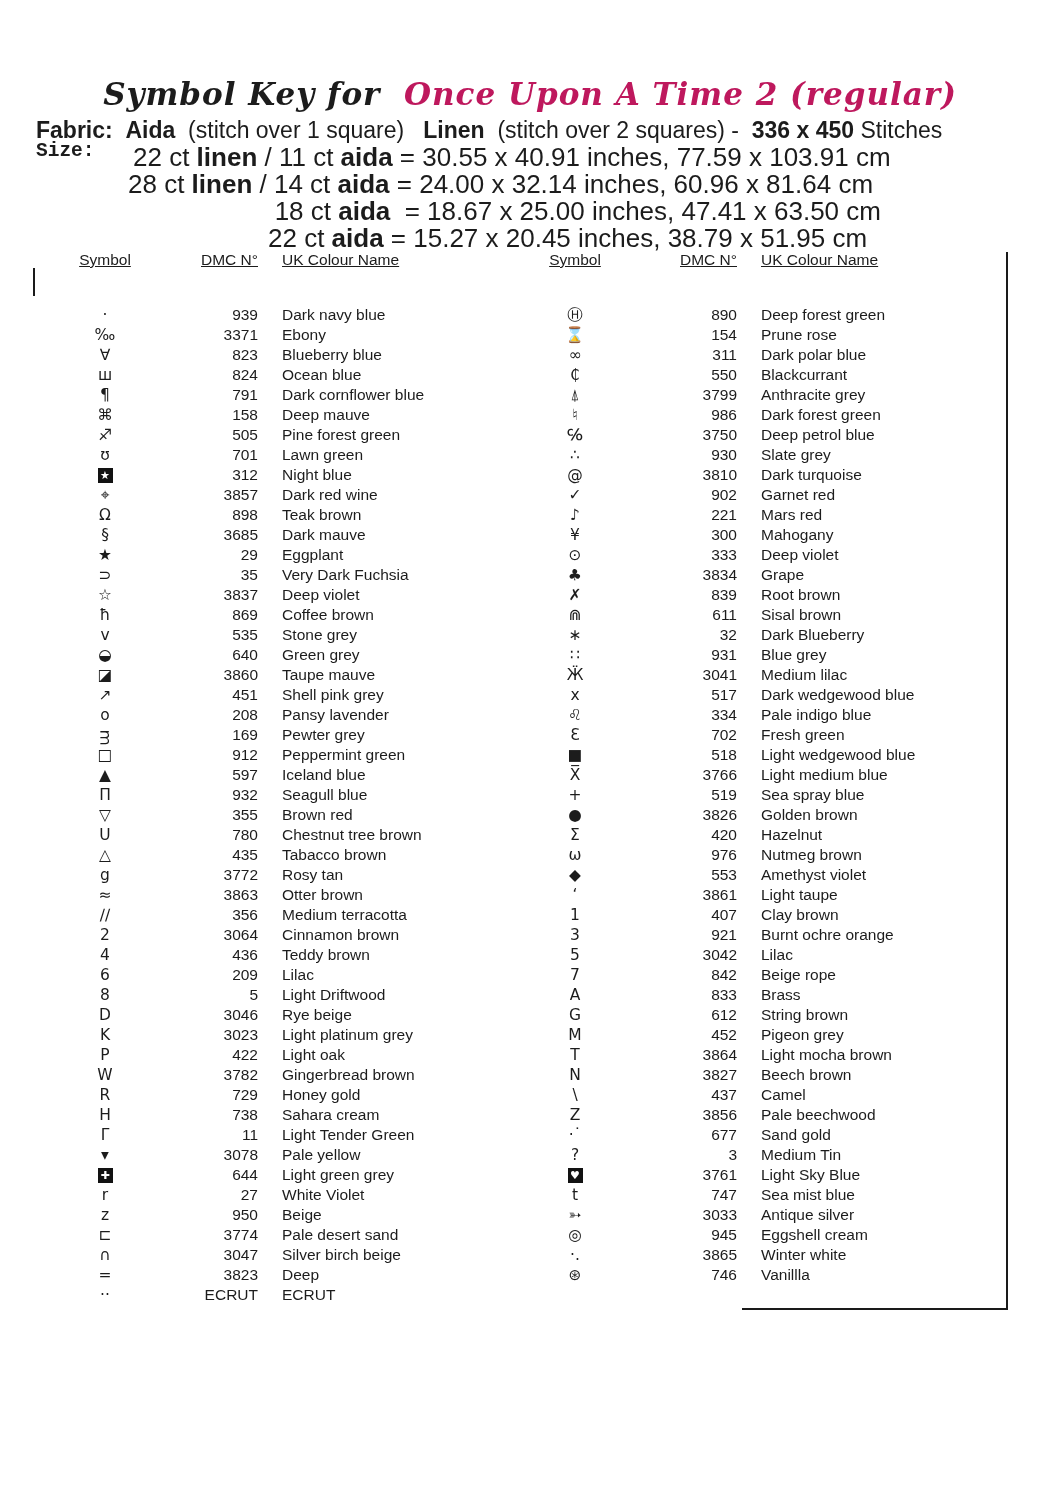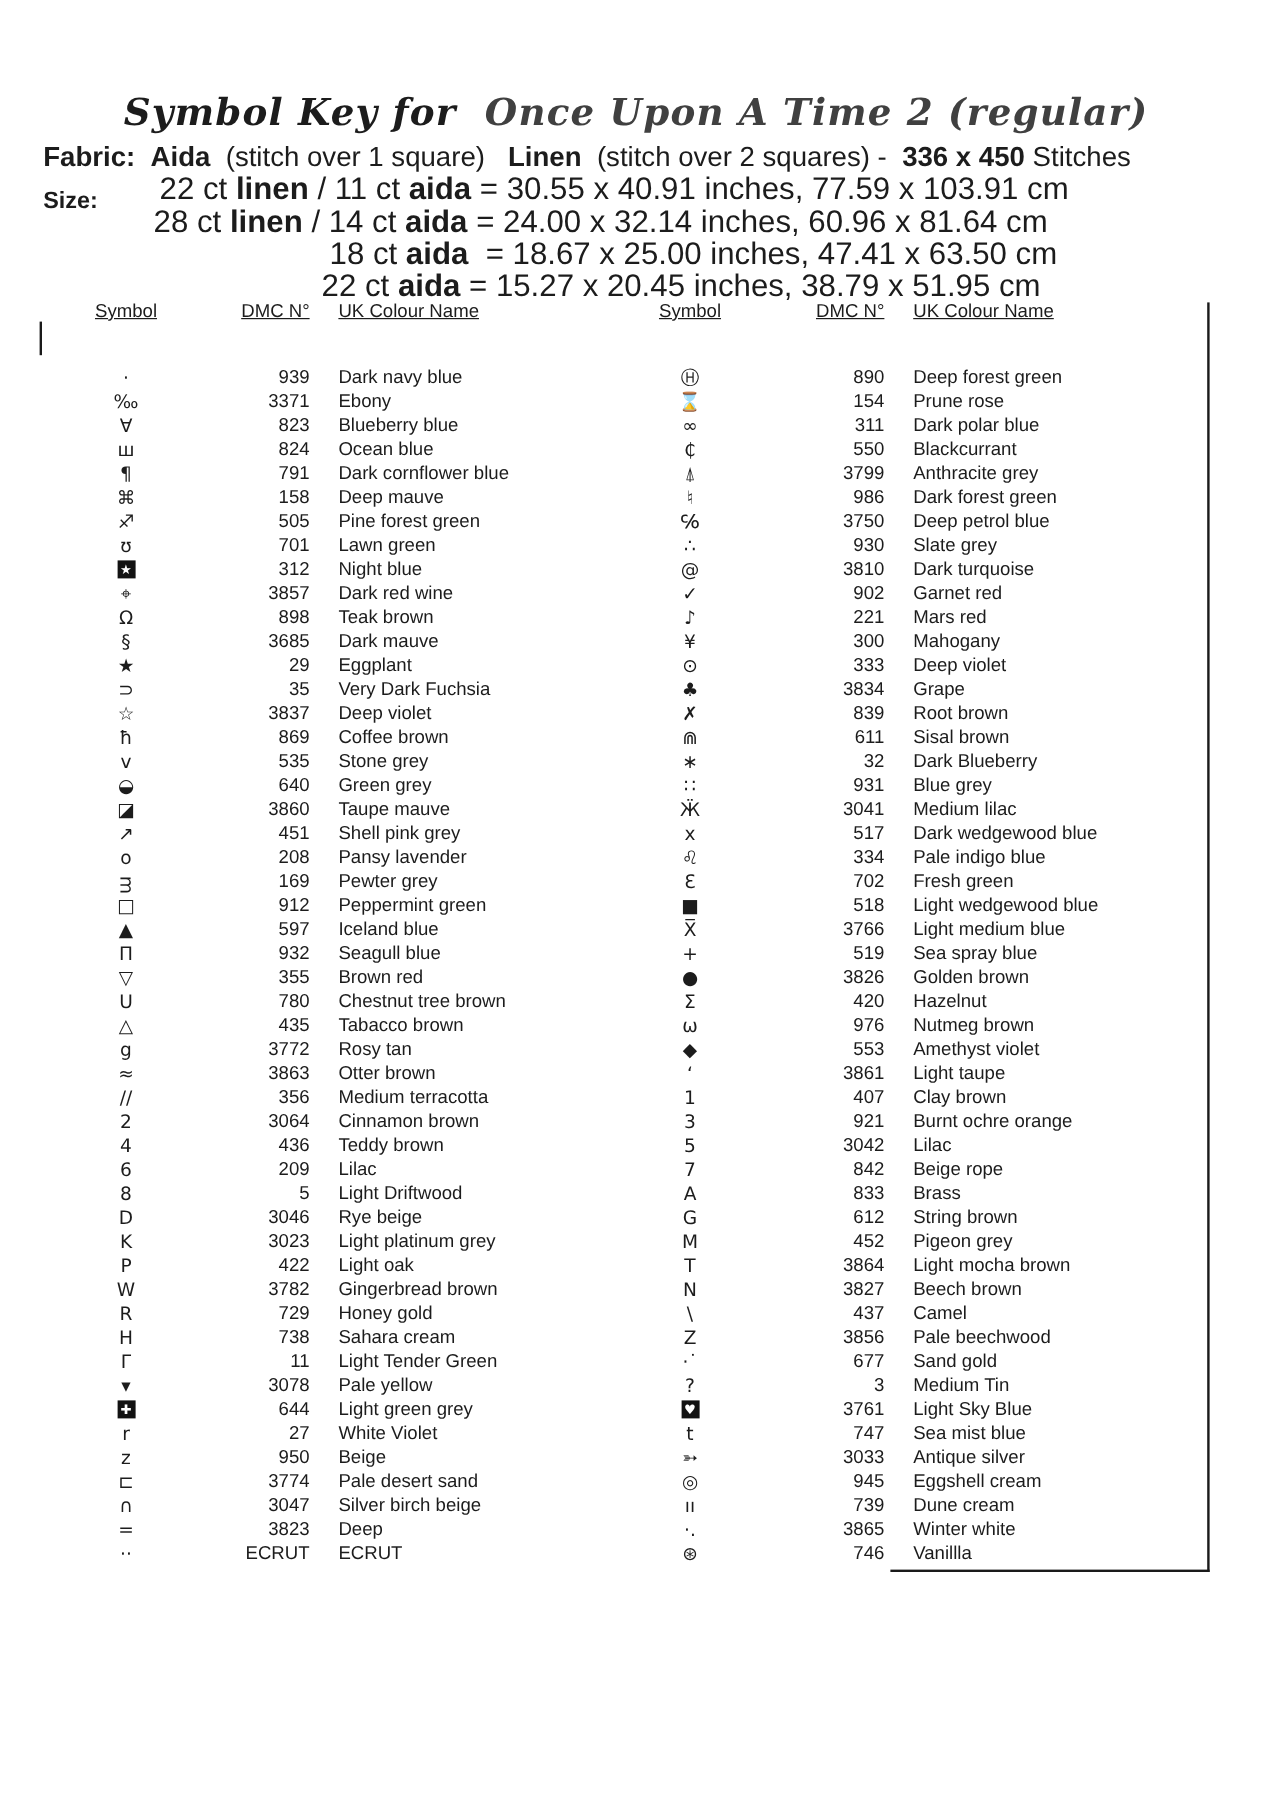--- a/index.html
+++ b/index.html
@@ -7,26 +7,26 @@
     width:1060px;height:1500px;position:relative;
     font-family:"Liberation Sans",sans-serif;color:#1c1c1c;
     overflow:hidden;
   }
   
   .title{
     position:absolute;top:76px;left:0;width:100%;text-align:center;
     font-family:"DejaVu Serif",serif;font-style:italic;font-weight:bold;
     font-size:31px;letter-spacing:1px;white-space:pre;
   }
-  .title .t-red{color:#404040;}
+  .title .t-red{color:#be185d;}
   
   .rich{white-space:pre;}
   .rich .b{font-weight:bold;}
   .fabric-line{position:absolute;left:36px;top:117px;font-size:23px;}
-  .size-label{position:absolute;left:36px;top:156px;font-size:19.5px;font-weight:bold;}
+  .size-label{position:absolute;left:36px;top:140px;font-size:19.5px;font-weight:bold;font-family:Liberation Mono, monospace;}
   #size-lines{position:absolute;left:36px;top:144px;font-size:26px;}
   .size-line{height:27px;line-height:27px;}
   .size-line.l1{padding-left:97px;}
   .size-line.l2{padding-left:92px;}
   .size-line.l3{padding-left:229px;text-align:center;}
   .size-line.l4{padding-left:232px;}
   
   .key-table{position:absolute;top:250px;}
   .kt-left{left:60px;width:440px;}
   .kt-right{left:540px;width:467px;}
@@ -551,25 +551,20 @@
       <div class="c-sym"><span class="glyph">➳</span></div>
       <div class="c-dmc">3033</div>
       <div class="c-name">Antique silver</div>
     </div>
     <div class="krow">
       <div class="c-sym"><span class="glyph">◎</span></div>
       <div class="c-dmc">945</div>
       <div class="c-name">Eggshell cream</div>
     </div>
     <div class="krow">
-      <div class="c-sym"><span class="glyph">ıı</span></div>
-      <div class="c-dmc">739</div>
-      <div class="c-name">Dune cream</div>
-    </div>
-    <div class="krow">
       <div class="c-sym"><span class="glyph">·.</span></div>
       <div class="c-dmc">3865</div>
       <div class="c-name">Winter white</div>
     </div>
     <div class="krow">
       <div class="c-sym"><span class="glyph">⊛</span></div>
       <div class="c-dmc">746</div>
       <div class="c-name">Vanillla</div>
     </div>
   </div>

